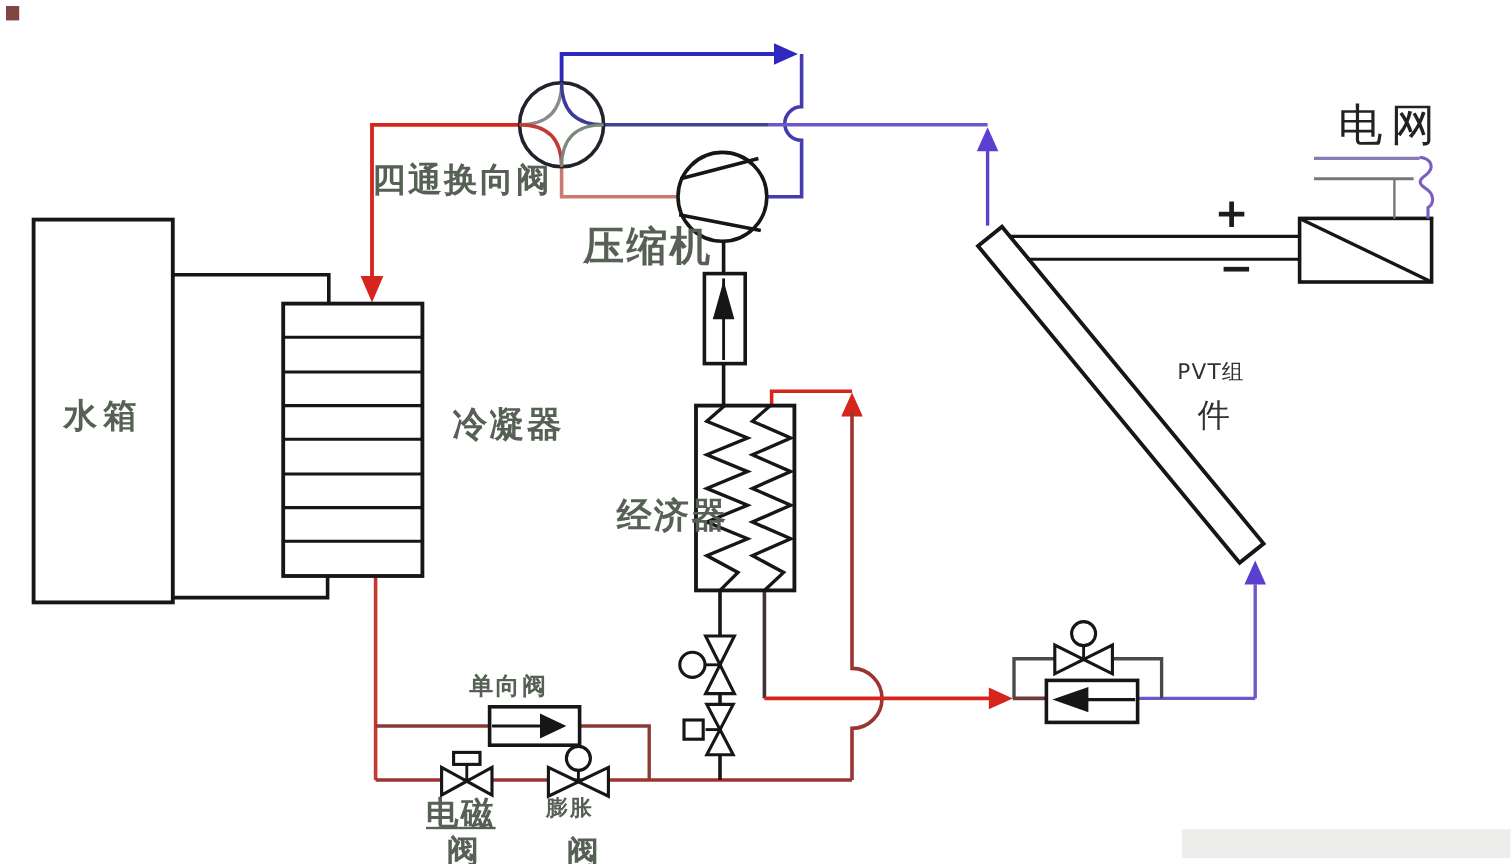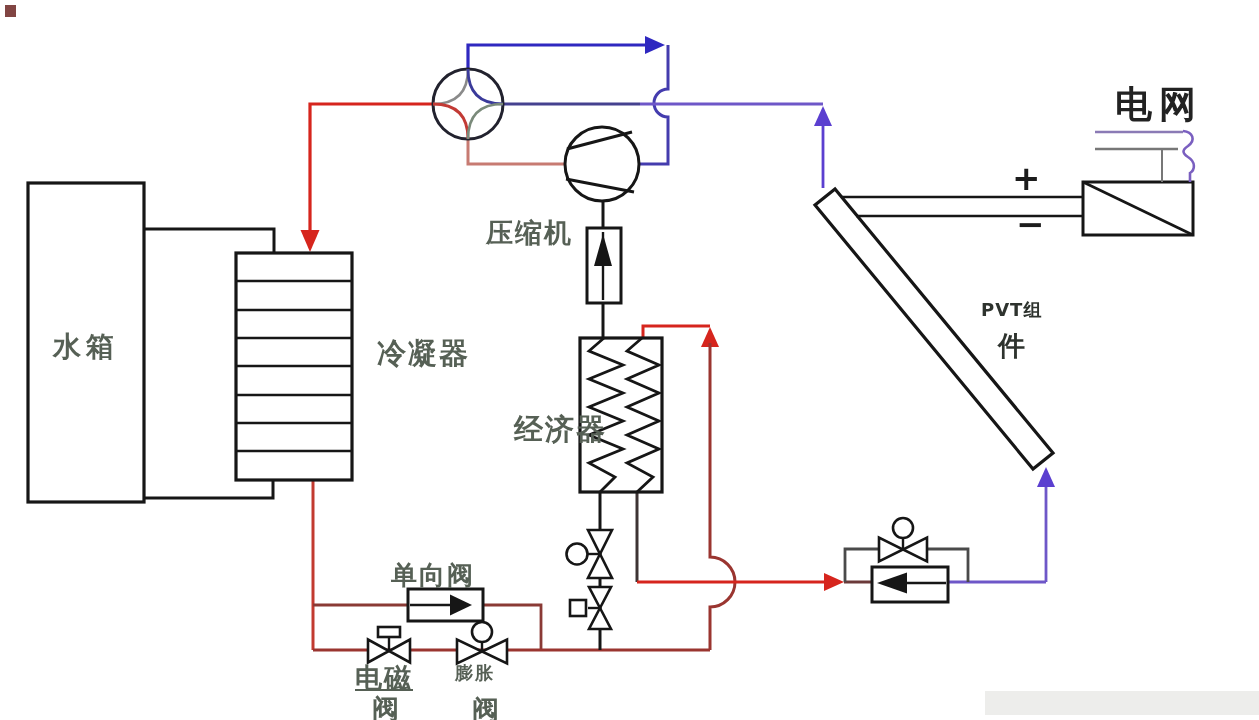--- a/index.html
+++ b/index.html
@@ -1,21 +1,21 @@
 <!DOCTYPE html>
 <html><head>
 <meta charset="utf-8">
 <style>
   html,body{margin:0;padding:0;background:#ffffff;}
   #stage{position:relative;width:1259px;height:720px;background:#ffffff;overflow:hidden;
          font-family:"DejaVu Sans","Liberation Sans",sans-serif;}
   #diagram-svg{position:absolute;left:0;top:0;}
   .lbl{position:absolute;color:#566055;white-space:nowrap;user-select:none;}
   .lbl-cn{font-weight:600;letter-spacing:2px;}
-  .lbl-dark{color:#2e332e;font-weight:700;}
+  .lbl-dark{color:#2e332e;font-weight:400;}
   .sign{position:absolute;color:#1c1c1c;font-weight:700;}
 </style>
 </head>
 <body>
 
 <div id="stage">
 
 <svg id="diagram-svg" width="1259" height="720" viewBox="0 0 1259 720">
 
   <g stroke="#161616" stroke-width="3" fill="none">
@@ -174,25 +174,26 @@
     <line x1="1095" y1="132" x2="1183" y2="132" stroke="#8a7ab5" stroke-width="2.6"></line>
     <line x1="1095" y1="149" x2="1178" y2="149" stroke="#777777" stroke-width="2.6"></line>
     <line x1="1162" y1="149" x2="1162" y2="182" stroke="#777777" stroke-width="2"></line>
     <path d="M1183,131 C1193,132 1196,140 1188,146 C1182,150 1182,153 1188,157 C1196,162 1195,170 1190,173 L1190,182" stroke="#7a5fc0" stroke-width="2.6"></path>
   </g>
 
   <rect x="5" y="5" width="11" height="12" fill="#6b2422" opacity="0.85"></rect>
   <rect x="985" y="691" width="274" height="24" fill="#ededeb"></rect>
 </svg>
 
-<div class="lbl lbl-cn" style="left:486px;top:183px;font-size:27px;margin-top:32px;">压缩机</div>
+<div class="lbl lbl-cn" style="left:310px;top:131px;font-size:28px;">四通换向阀</div>
+<div class="lbl lbl-cn" style="left:486px;top:183px;font-size:34px;">压缩机</div>
 <div class="lbl lbl-cn" style="left:53px;top:328px;font-size:28px;letter-spacing:5px;">水箱</div>
 <div class="lbl lbl-cn" style="left:377px;top:334px;font-size:29px;">冷凝器</div>
 <div class="lbl lbl-cn" style="left:514px;top:410px;font-size:29px;">经济器</div>
-<div class="lbl lbl-cn" style="left:391px;top:558px;font-size:26px;">单向阀</div>
+<div class="lbl lbl-cn" style="left:391px;top:558px;font-size:20px;">单向阀</div>
 
 <div class="lbl lbl-cn" style="left:355px;top:660px;font-size:27px;text-decoration:underline;">电磁</div>
 <div class="lbl lbl-cn" style="left:372px;top:691px;font-size:27px;">阀</div>
 <div class="lbl lbl-cn" style="left:455px;top:661px;font-size:18px;">膨胀</div>
 <div class="lbl lbl-cn" style="left:472px;top:692px;font-size:27px;">阀</div>
 
 <div class="lbl lbl-dark" style="left:981px;top:298px;font-size:18px;letter-spacing:1px;">PVT组</div>
 <div class="lbl lbl-dark" style="left:998px;top:328px;font-size:27px;">件</div>
 
 <div class="lbl lbl-dark" style="left:1115px;top:80px;font-size:37px;letter-spacing:7px;color:#222;">电网</div>

